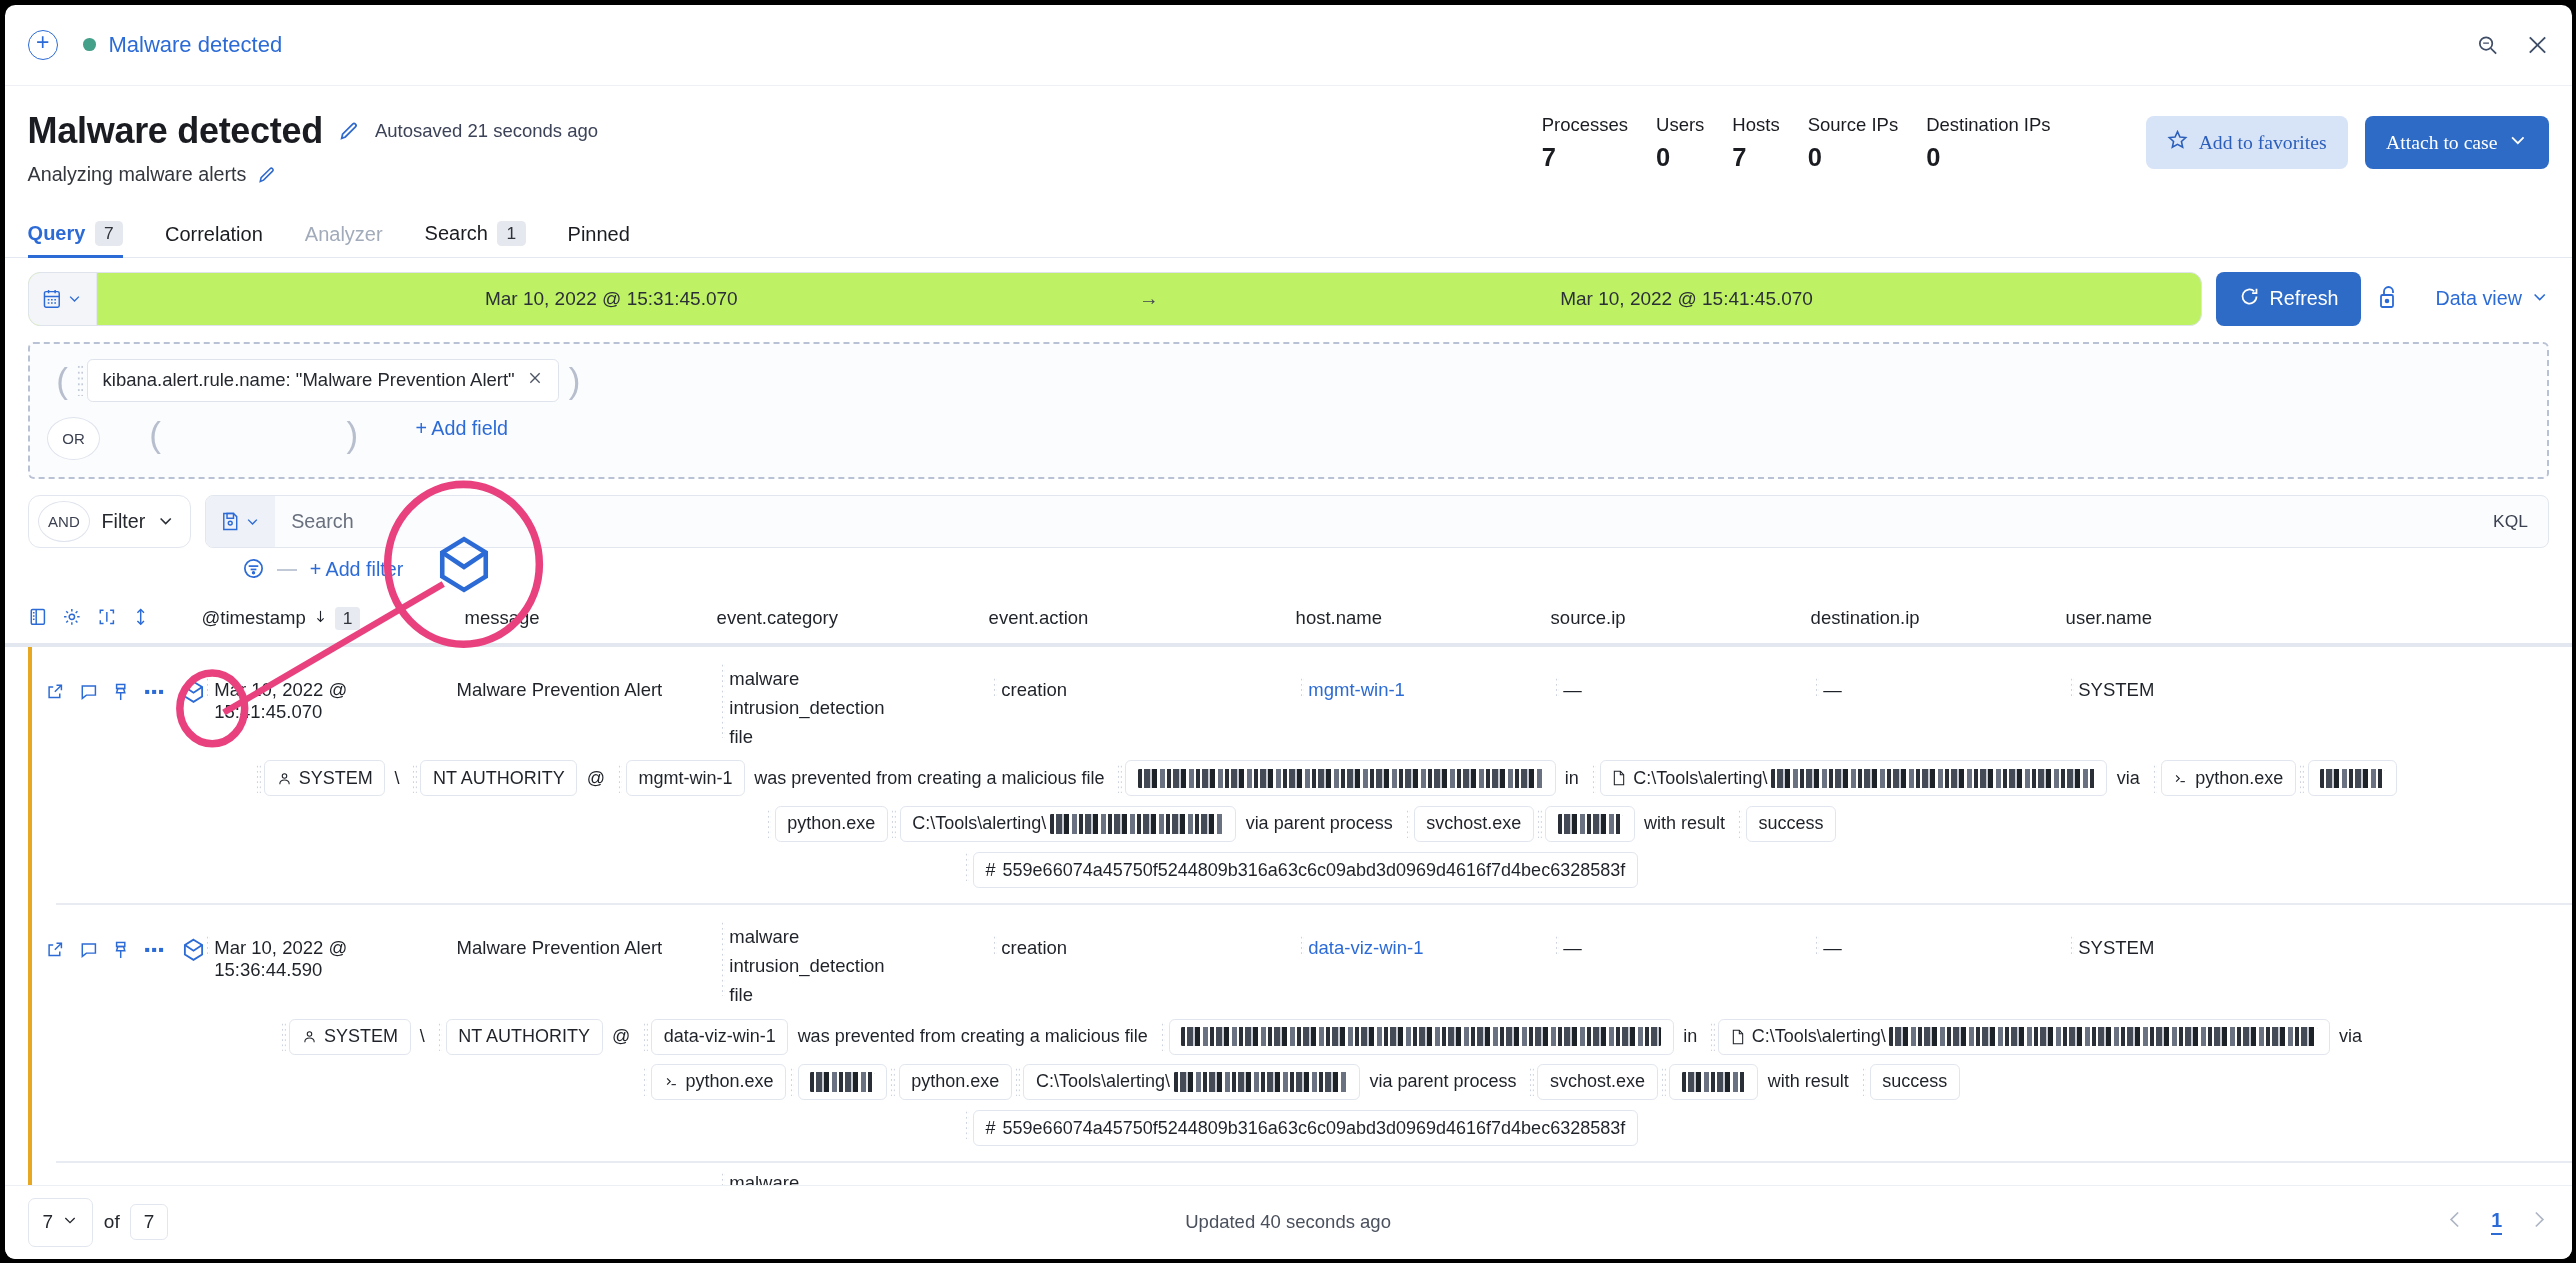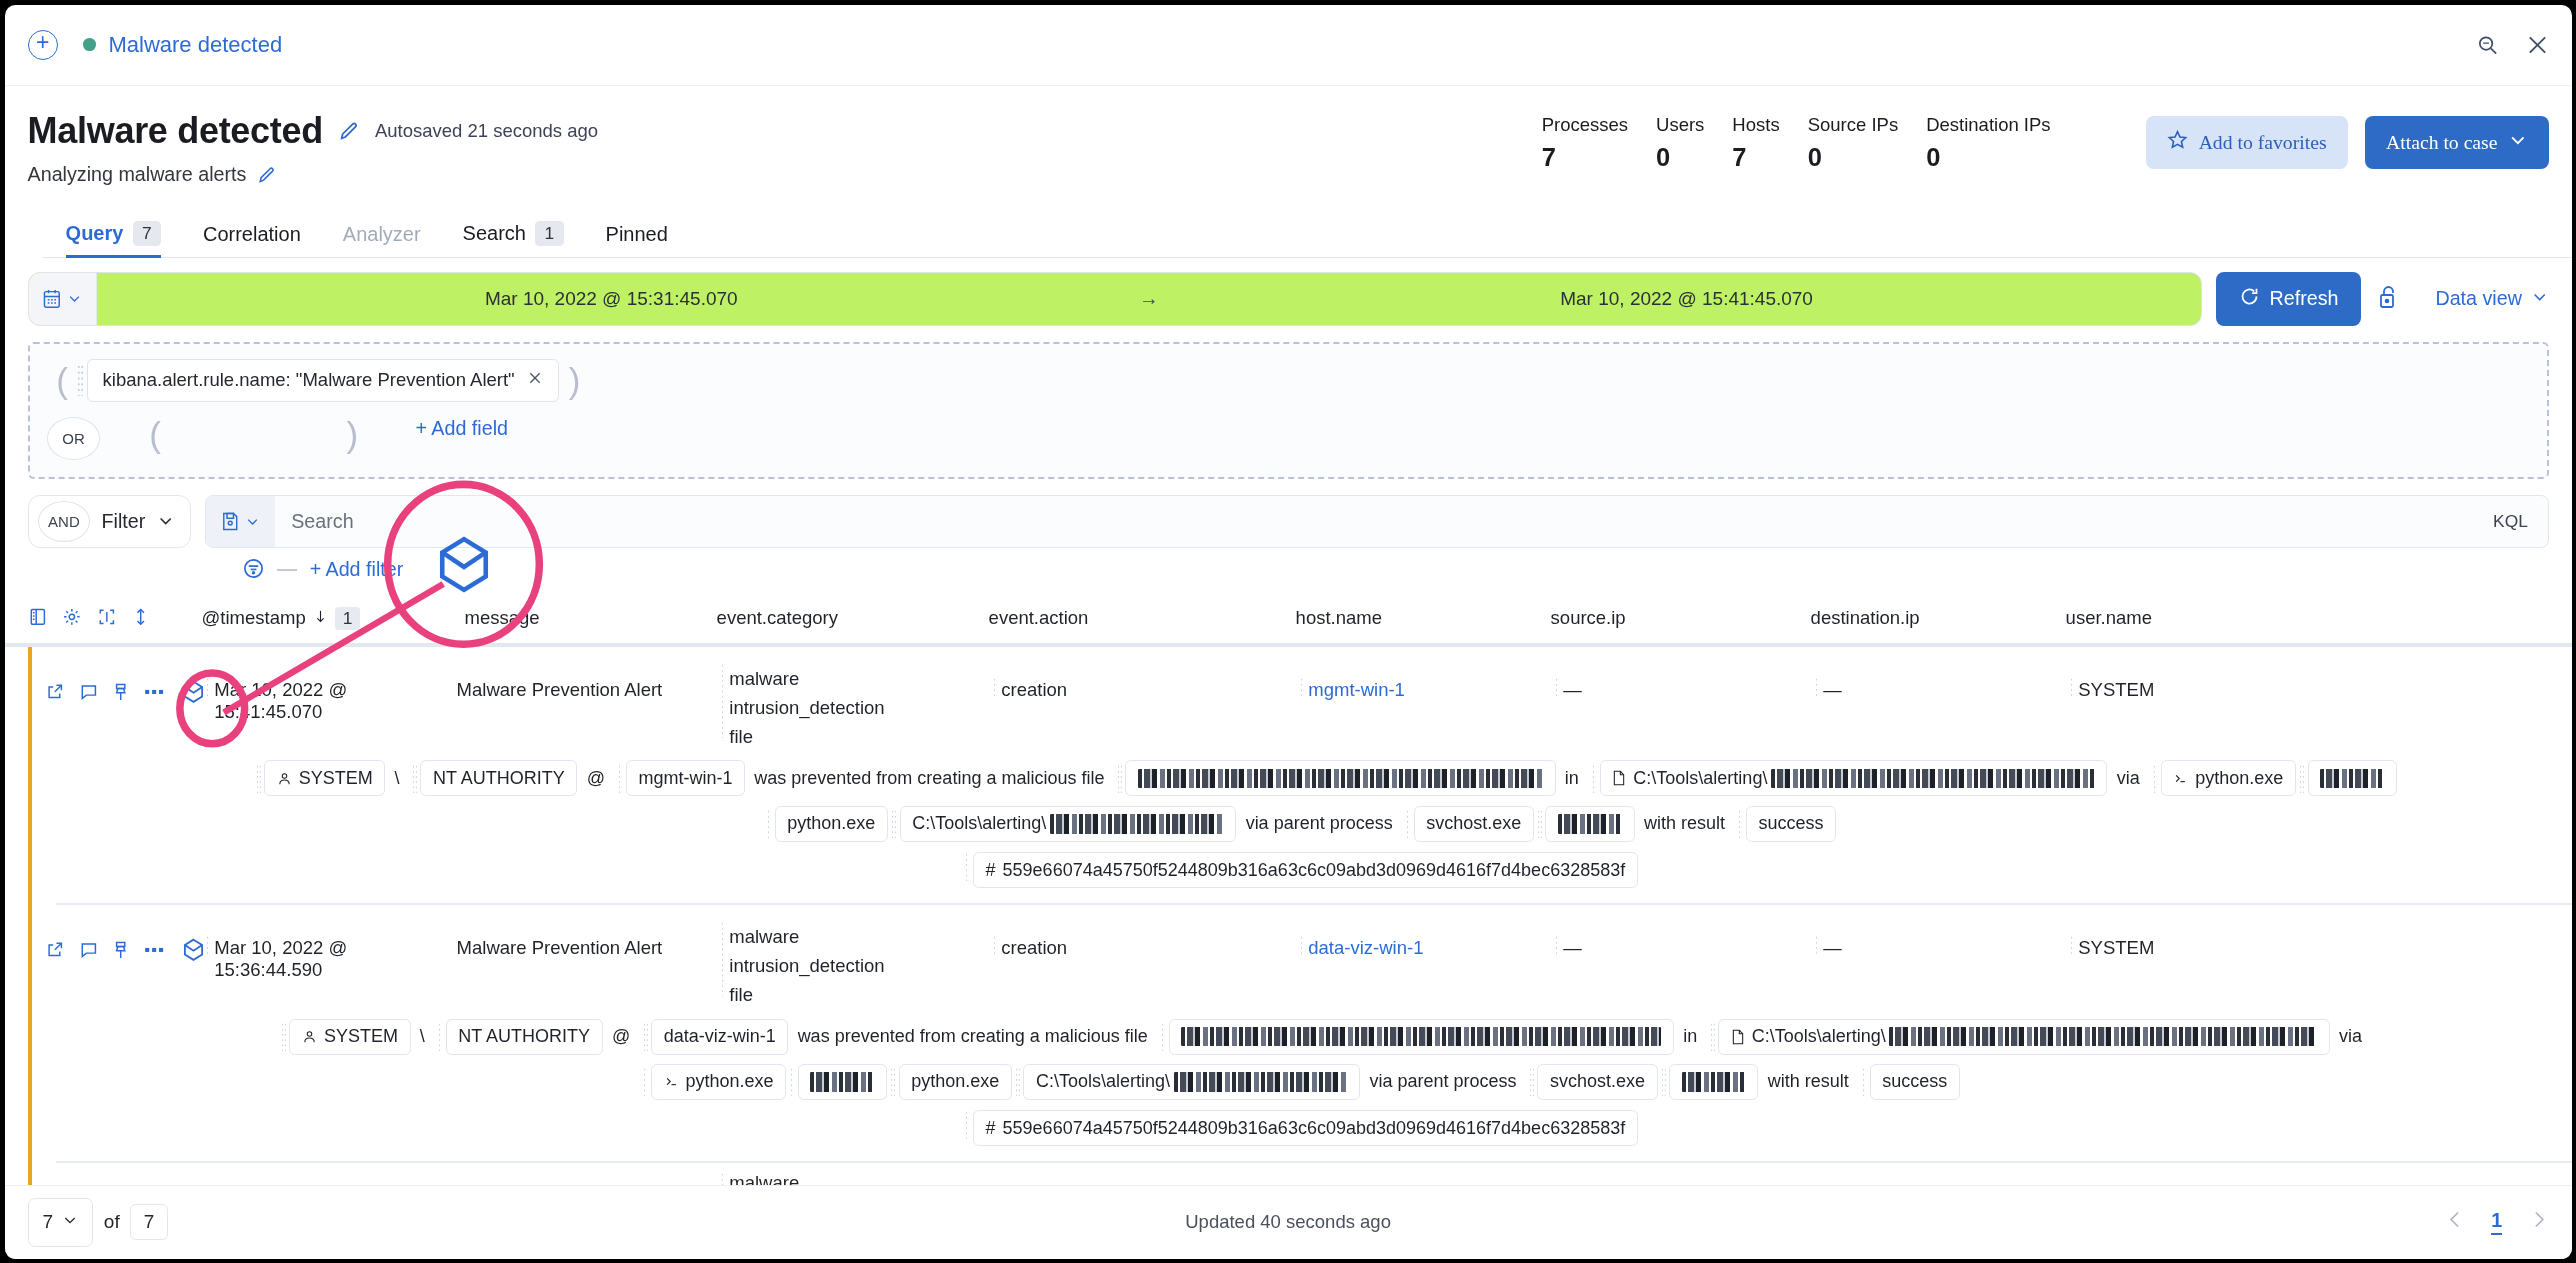--- a/index.html
+++ b/index.html
@@ -84,21 +84,20 @@
   }
   .btn-fav { background: #d7e3f7; color: #2c5fba; font-weight: 400; }
   .btn-case { background: #2e6bc6; color: #fff; font-weight: 400; }
 
   
   .tabs {
     display: flex; align-items: flex-end; gap: 0;
     padding: 0 23px;
     border-bottom: 1.7px solid #e4e8f1;
     height: 50px;
-    margin-left: 38px;
   }
   .tab {
     display: flex; align-items: center; gap: 9.3px;
     padding: 0 21px 10.4px 0; margin-right: 21px;
     font-size: 20px; color: #1a1c21; cursor: pointer;
     position: relative;
   }
   .tab:first-child { padding-left: 0; }
   .tab.active { color: #2c6bd6; font-weight: 700; }
   .tab.disabled { color: #a2abba; }

